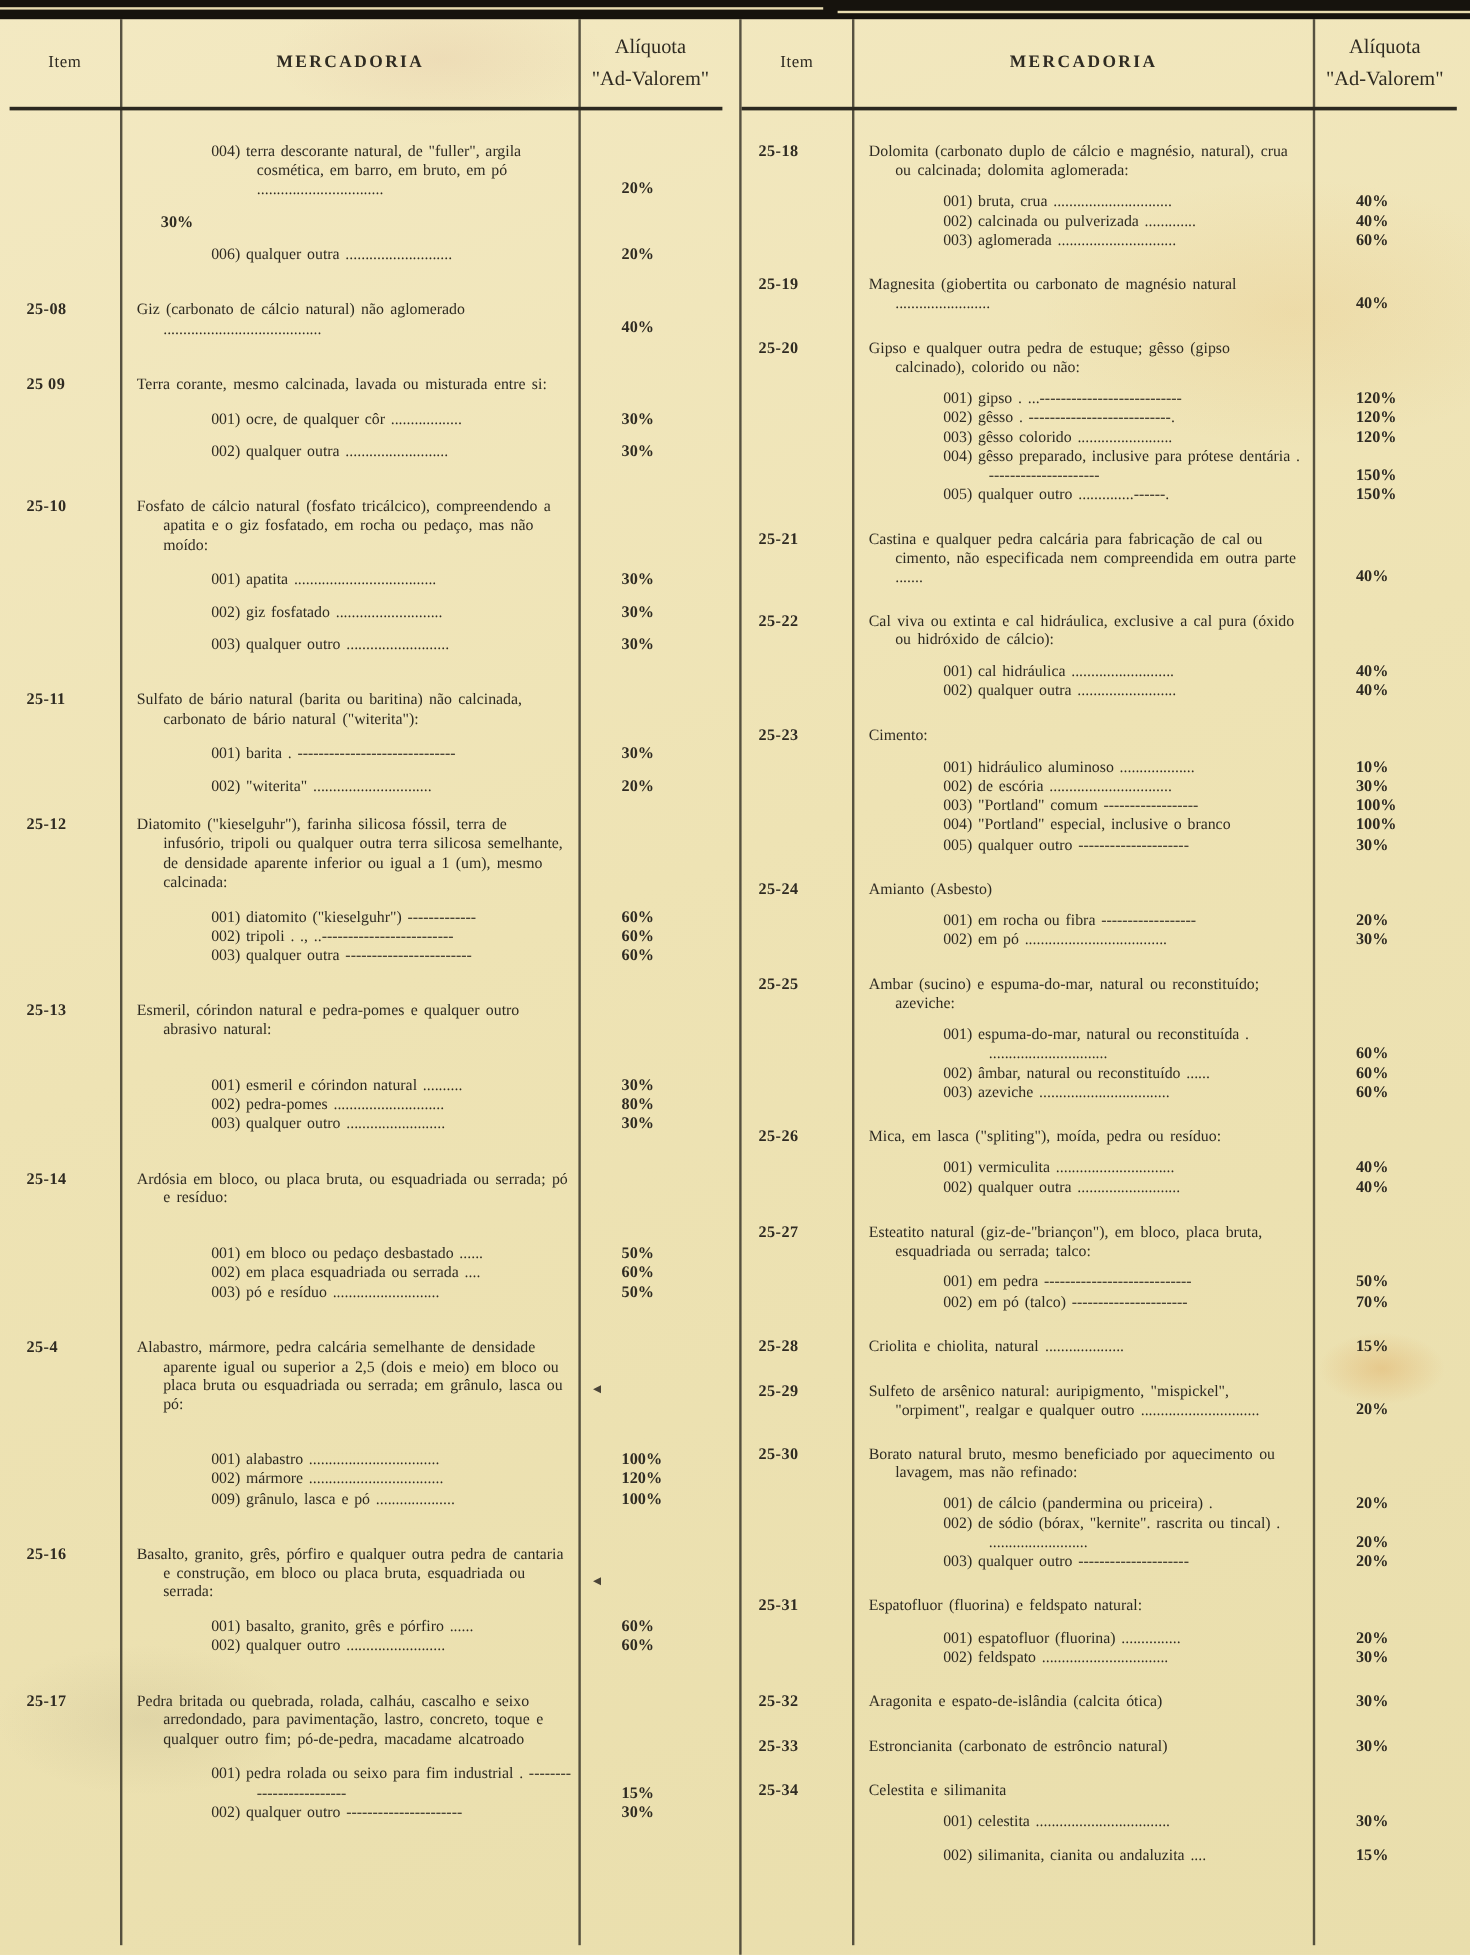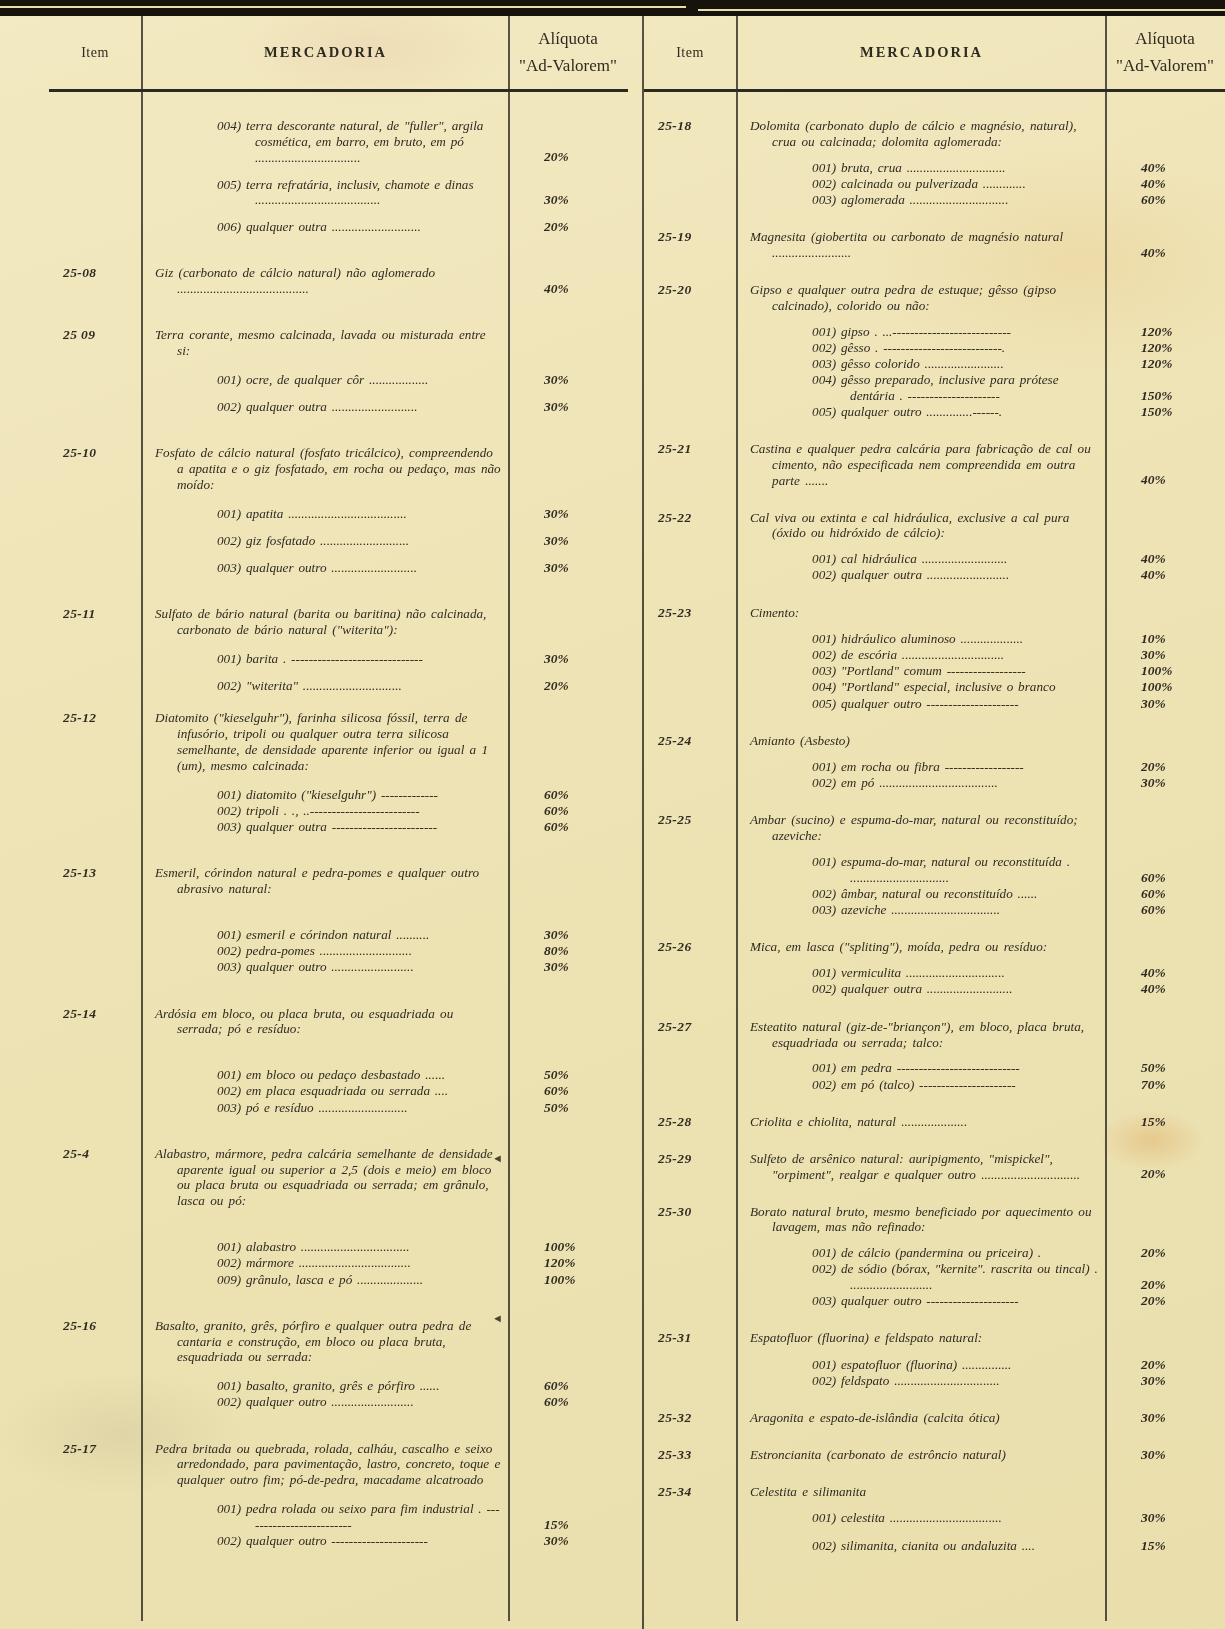--- a/index.html
+++ b/index.html
@@ -17,35 +17,35 @@
     background:
       radial-gradient(ellipse 300px 160px at 88% 16%, rgba(221,160,70,.14), rgba(221,160,70,0) 70%),
       radial-gradient(ellipse 70px 40px at 94% 70%, rgba(216,140,50,.28), rgba(216,140,50,0) 75%),
       radial-gradient(ellipse 180px 90px at 10% 88%, rgba(120,110,80,.10), rgba(120,110,80,0) 70%),
       radial-gradient(ellipse 200px 80px at 30% 3%, rgba(205,140,120,.12), rgba(205,140,120,0) 70%),
       linear-gradient(160deg,#f3e9c2 0%,#eee3b4 45%,#e9deac 100%);
   }
   .topbar{position:relative;height:16px;background:var(--bar);}
   .topbar .slit-l{position:absolute;left:0;top:6px;width:56%;height:2px;background:#e9ddb0;}
   .topbar .slit-r{position:absolute;left:57%;top:9px;width:43%;height:2px;background:#e9ddb0;}
-  .tables{position:absolute;top:16px;left:0;right:0;bottom:0;display:flex;padding-left:41px;}
+  .tables{position:absolute;top:16px;left:0;right:0;bottom:0;display:flex;}
   .table{position:relative;}
   .table.left{margin-left:8px;width:594px;}
   .table.right{margin-left:14px;width:598px;border-left:2px solid var(--rule);}
   .vline{position:absolute;top:0;bottom:8px;width:2px;background:var(--rule);}
   .vline.v1{left:92px;}
   .vline.v2{right:118px;}
   .thead{
     display:grid;grid-template-columns:92px 1fr 118px;align-items:center;
     min-height:76px;border-bottom:3px solid #2c2920;
   }
   .th-item{text-align:center;font-size:14px;letter-spacing:.5px;}
   .th-merc{text-align:center;font-weight:bold;letter-spacing:2px;font-size:14.5px;}
   .th-aliq{text-align:center;font-size:17px;line-height:1.55;padding-right:2px;}
-  .tbody{padding-top:26px;font-style:italic;}
+  .tbody{padding-top:26px;}
   .row{display:grid;grid-template-columns:92px 1fr 118px;}
   .cell-item{padding-left:14px;font-weight:bold;font-size:13.5px;letter-spacing:.4px;line-height:1.2;}
   .cell-desc{padding:0 8px 0 14px;}
   .cell-rate{padding-left:34px;font-weight:bold;font-size:13.5px;line-height:1.2;align-self:end;white-space:nowrap;}
   .desc{margin:0;padding-left:22px;text-indent:-22px;font-size:13.2px;line-height:1.2;word-spacing:2px;overflow-wrap:anywhere;}
   .sub{margin:0 0 0 62px;padding-left:38px;text-indent:-38px;font-size:13.2px;line-height:1.2;word-spacing:1.5px;overflow-wrap:anywhere;}
   .entry{margin-top:30px;}
   .table.right .entry{margin-top:21px;}
   .tbody .entry:first-child{margin-top:0;}
   .entry.tight{margin-top:16px;}
@@ -83,23 +83,20 @@
             <div class="subs">
               <div class="row">
                 <div class="cell-item"></div>
                 <div class="cell-desc">
                   <div class="sub">004) terra descorante natural, de "fuller", argila cosmética, em barro, em bruto, em pó ................................</div>
                 </div>
                 <div class="cell-rate">20%</div>
               </div>
               <div class="row">
                 <div class="cell-item"></div>
-                <div class="cell-desc">
-                  <div class="sub">005) terra refratária, inclusiv, chamote e dinas ......................................</div>
-                </div>
                 <div class="cell-rate">30%</div>
               </div>
               <div class="row">
                 <div class="cell-item"></div>
                 <div class="cell-desc">
                   <div class="sub">006) qualquer outra ...........................</div>
                 </div>
                 <div class="cell-rate">20%</div>
               </div>
             </div>

